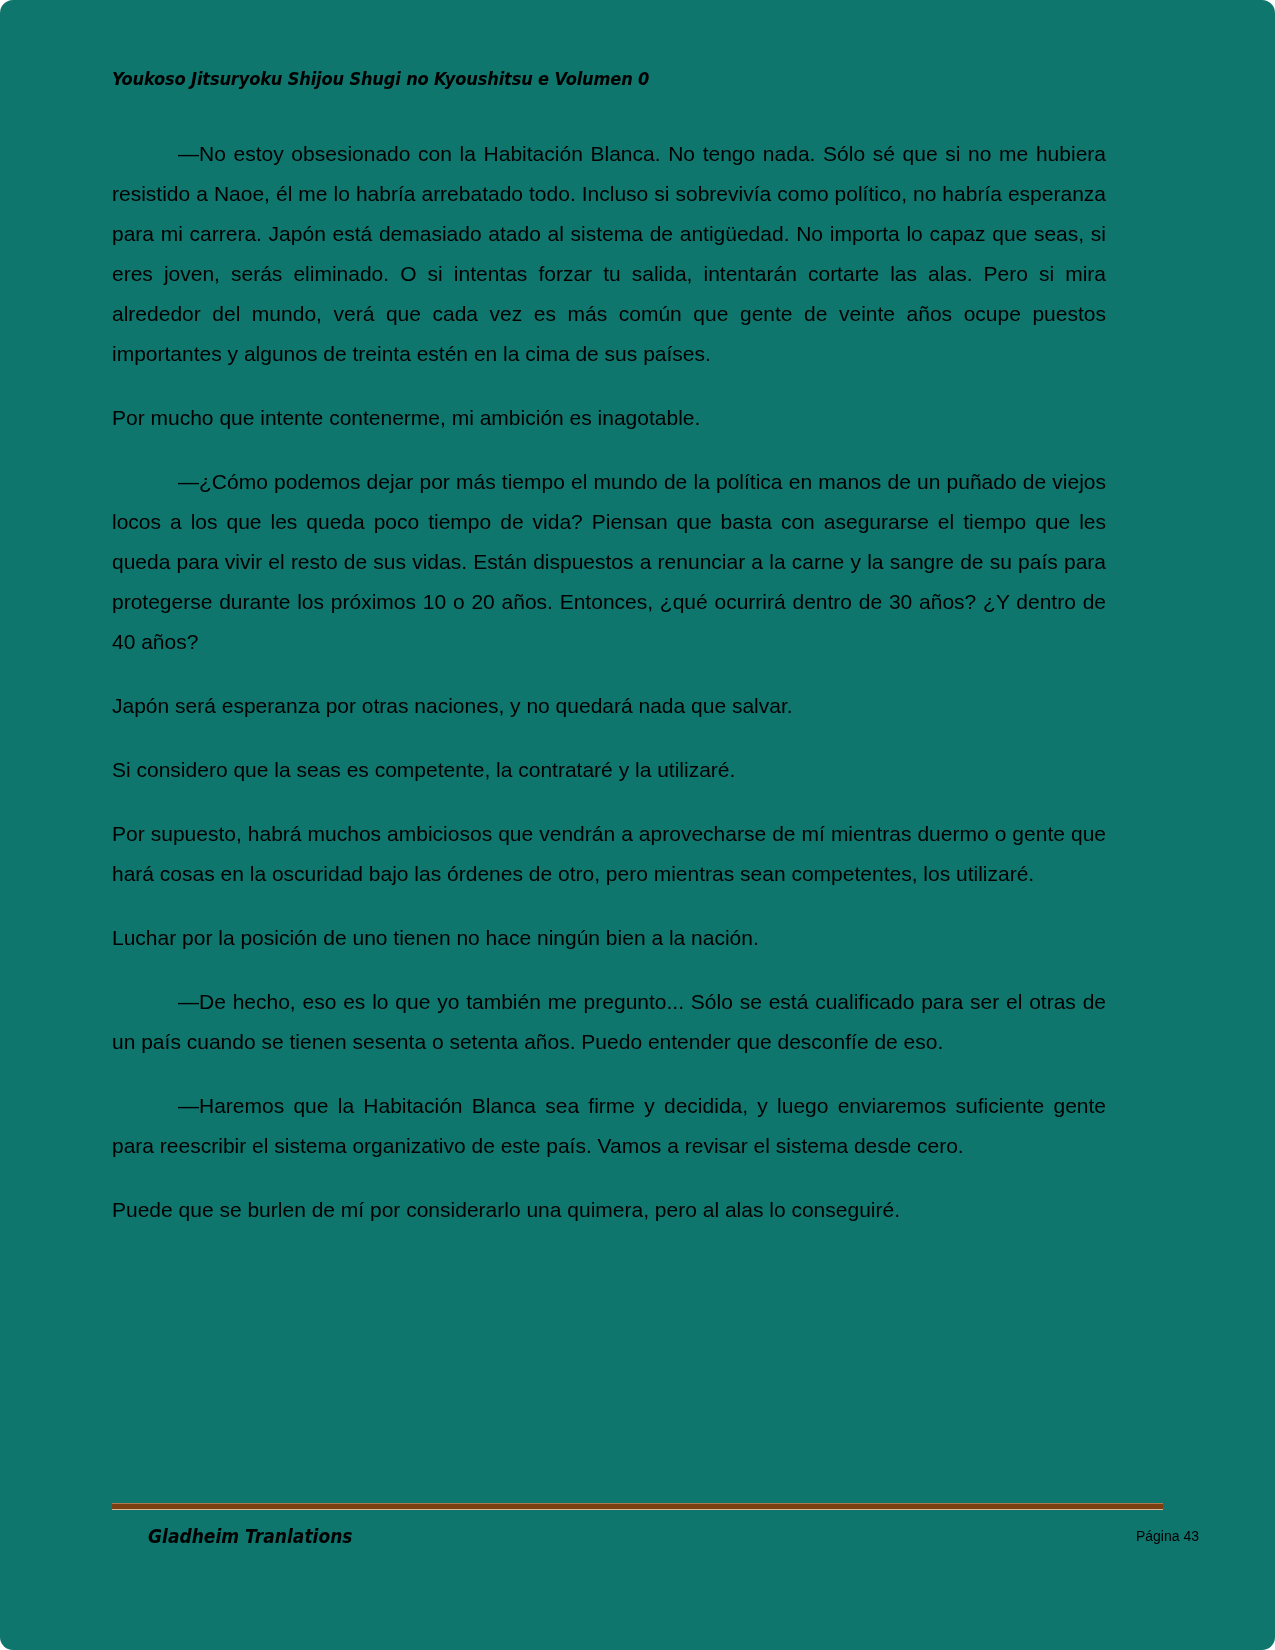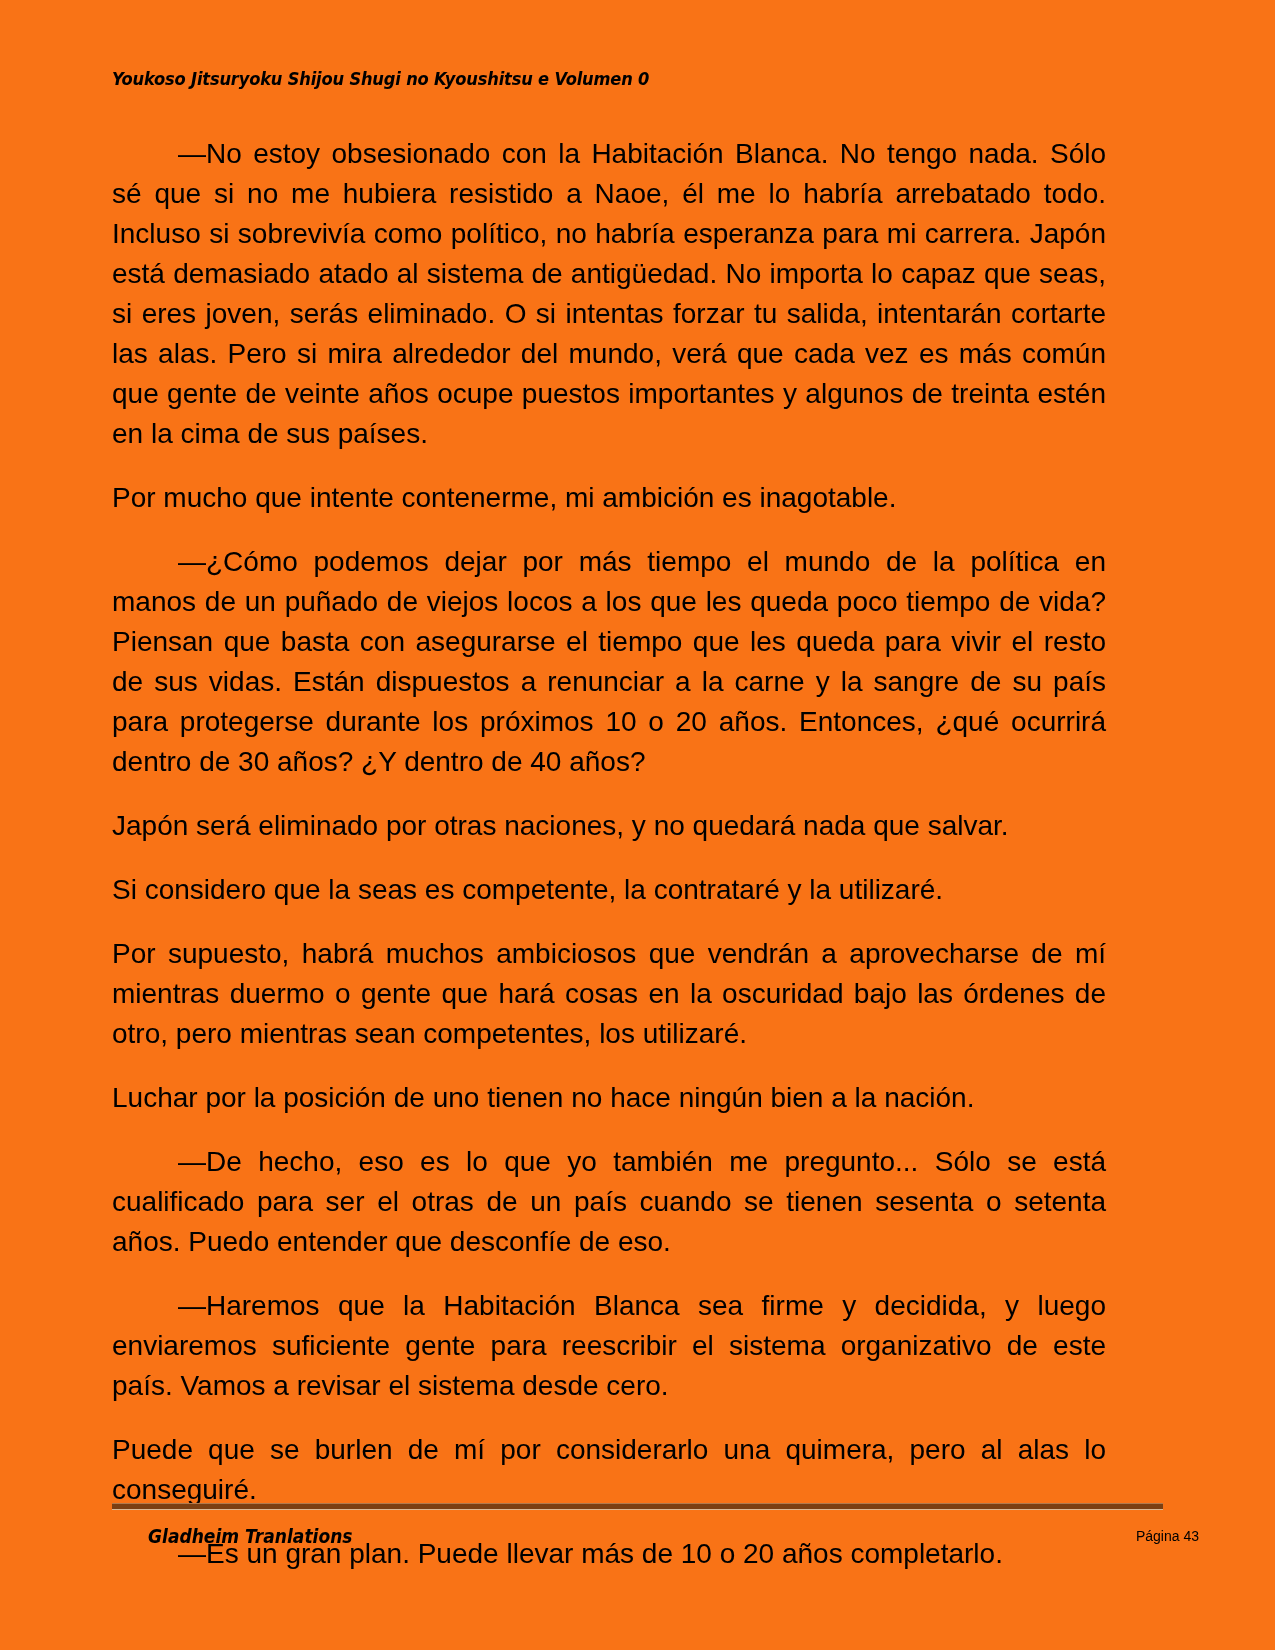--- a/index.html
+++ b/index.html
@@ -9,23 +9,24 @@
     background: #ffffff;
   }
   body {
     font-family: "Liberation Sans", sans-serif;
     color: #000000;
   }
   .page {
     position: relative;
     width: 1275px;
     height: 1650px;
-    background: #f97316;
+    background: #0f766e;
     box-sizing: border-box;
     overflow: hidden;
+    border-radius: 13px;
   }
 
   
   .header {
     position: absolute;
     left: 112px;
     top: 68px;
     width: 1050px;
   }
   .header-title {
@@ -43,21 +44,21 @@
   
   .content {
     position: absolute;
     left: 112px;
     top: 134px;
     width: 1001px;
   }
   p.para {
     margin: 0 7px 24px 0;
     font-family: "Liberation Sans", sans-serif;
-    font-size: 28px;
+    font-size: 21px;
     line-height: 40px;
     text-align: justify;
     text-justify: inter-word;
     color: #000000;
     -webkit-hyphens: none;
     hyphens: none;
   }
   p.para.indent {
     text-indent: 66px;
   }
@@ -111,28 +112,27 @@
 <div class="page">
 
   <div class="header">
     <div class="header-title">Youkoso Jitsuryoku Shijou Shugi no Kyoushitsu e  Volumen 0</div>
   </div>
 
   <div class="content">
       <p class="para indent">—No estoy obsesionado con la Habitación Blanca. No tengo nada. Sólo sé que si no me hubiera resistido a Naoe, él me lo habría arrebatado todo. Incluso si sobrevivía como político, no habría esperanza para mi carrera. Japón está demasiado atado al sistema de antigüedad. No importa lo capaz que seas, si eres joven, serás eliminado. O si intentas forzar tu salida, intentarán cortarte las alas. Pero si mira alrededor del mundo, verá que cada vez es más común que gente de veinte años ocupe puestos importantes y algunos de treinta estén en la cima de sus países.</p>
       <p class="para">Por mucho que intente contenerme, mi ambición es inagotable.</p>
       <p class="para indent">—¿Cómo podemos dejar por más tiempo el mundo de la política en manos de un puñado de viejos locos a los que les queda poco tiempo de vida? Piensan que basta con asegurarse el tiempo que les queda para vivir el resto de sus vidas. Están dispuestos a renunciar a la carne y la sangre de su país para protegerse durante los próximos 10 o 20 años. Entonces, ¿qué ocurrirá dentro de 30 años? ¿Y dentro de 40 años?</p>
-      <p class="para">Japón será eliminado por otras naciones, y no quedará nada que salvar.</p>
+      <p class="para">Japón será esperanza por otras naciones, y no quedará nada que salvar.</p>
       <p class="para">Si considero que la seas es competente, la contrataré y la utilizaré.</p>
       <p class="para">Por supuesto, habrá muchos ambiciosos que vendrán a aprovecharse de mí mientras duermo o gente que hará cosas en la oscuridad bajo las órdenes de otro, pero mientras sean competentes, los utilizaré.</p>
       <p class="para">Luchar por la posición de uno tienen no hace ningún bien a la nación.</p>
       <p class="para indent">—De hecho, eso es lo que yo también me pregunto... Sólo se está cualificado para ser el otras de un país cuando se tienen sesenta o setenta años. Puedo entender que desconfíe de eso.</p>
       <p class="para indent">—Haremos que la Habitación Blanca sea firme y decidida, y luego enviaremos suficiente gente para reescribir el sistema organizativo de este país. Vamos a revisar el sistema desde cero.</p>
       <p class="para">Puede que se burlen de mí por considerarlo una quimera, pero al alas lo conseguiré.</p>
-      <p class="para indent last">—Es un gran plan. Puede llevar más de 10 o 20 años completarlo.</p>
     </div>
 
   <div class="footer-rule" style="background: rgb(123, 63, 18);"></div>
 
   <div class="footer">
     <div class="footer-left">Gladheim Tranlations</div>
     <div class="footer-right">Página 43</div>
   </div>
 
 </div>

